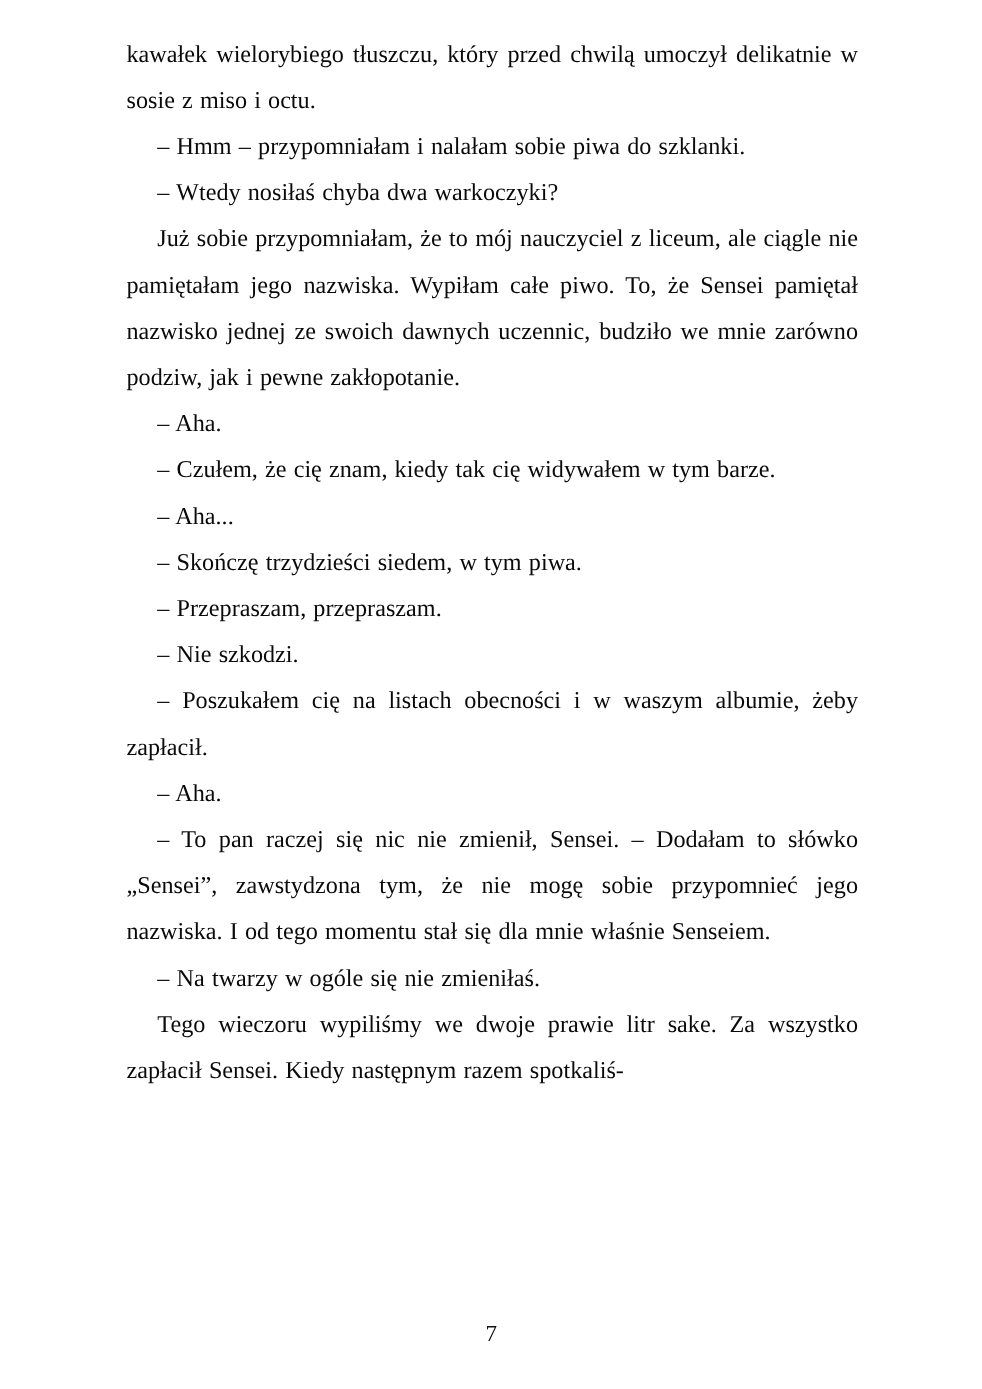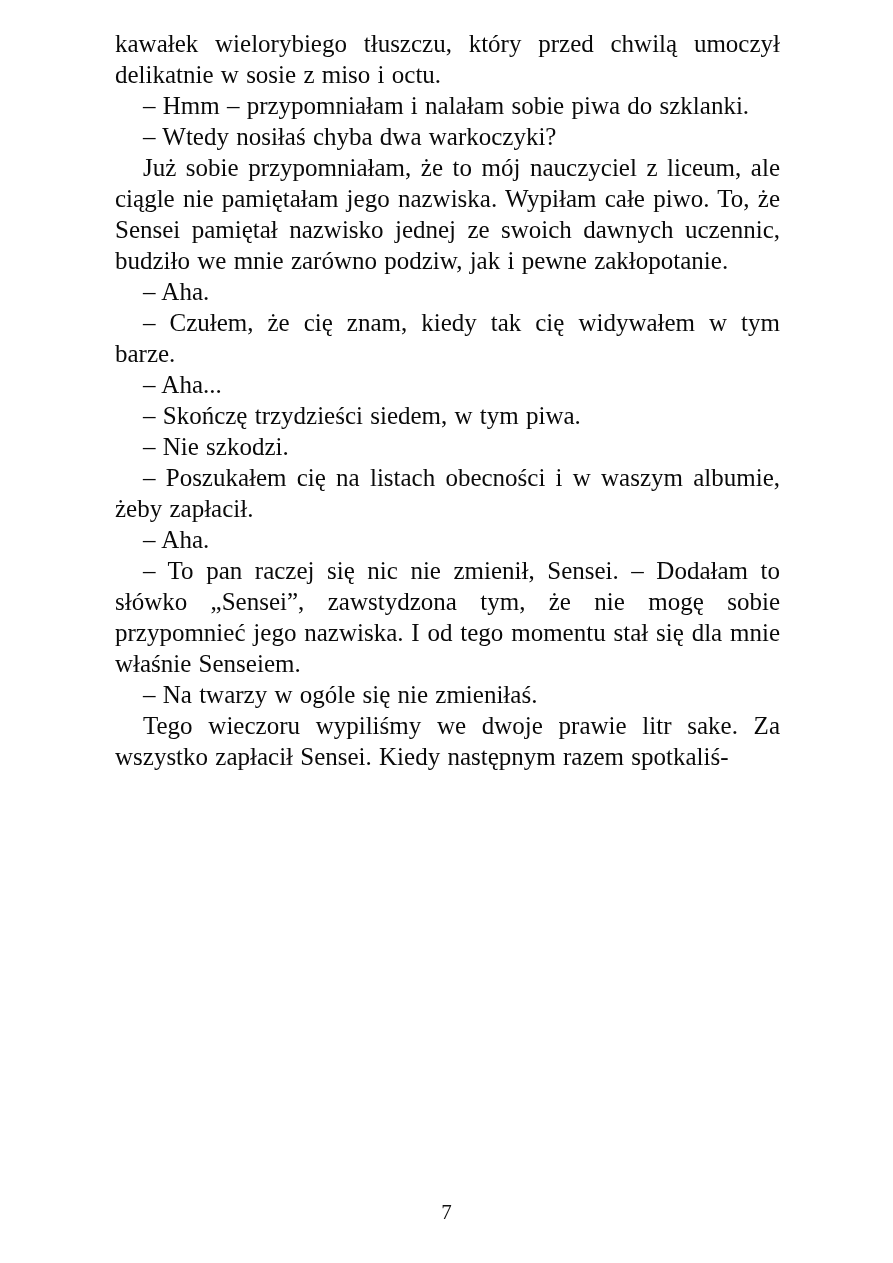--- a/index.html
+++ b/index.html
@@ -22,22 +22,22 @@
     width: 893px;
     height: 1263px;
     box-sizing: border-box;
     padding: 28px 113px 0 115px;
   }
   .text-block {
     width: 100%;
   }
   .para {
     margin: 0;
-    font-size: 25px;
-    line-height: 31px;
+    font-size: 22px;
+    line-height: 42px;
     text-align: justify;
     text-indent: 28px;
     word-spacing: 1px;
   }
   .para.no-indent {
     text-indent: 0;
   }
   .page-number {
     position: absolute;
     bottom: 38px;
@@ -54,20 +54,21 @@
 <div class="page">
   <div class="text-block">
     <p class="para no-indent">kawałek wielorybiego tłuszczu, który przed chwilą umoczył delikatnie w sosie z miso i octu.</p>
     <p class="para">– Hmm – przypomniałam i nalałam sobie piwa do szklanki.</p>
     <p class="para">– Wtedy nosiłaś chyba dwa warkoczyki?</p>
     <p class="para">Już sobie przypomniałam, że to mój nauczyciel z liceum, ale ciągle nie pamiętałam jego nazwiska. Wypiłam całe piwo. To, że Sensei pamiętał nazwisko jednej ze swoich dawnych uczennic, budziło we mnie zarówno podziw, jak i pewne zakłopotanie.</p>
     <p class="para">– Aha.</p>
     <p class="para">– Czułem, że cię znam, kiedy tak cię widywałem w tym barze.</p>
     <p class="para">– Aha...</p>
     <p class="para">– Skończę trzydzieści siedem, w tym piwa.</p>
+    <p class="para">– Przepraszam, przepraszam.</p>
     <p class="para">– Nie szkodzi.</p>
     <p class="para">– Poszukałem cię na listach obecności i w waszym albumie, żeby zapłacił.</p>
     <p class="para">– Aha.</p>
     <p class="para">– To pan raczej się nic nie zmienił, Sensei. – Dodałam to słówko „Sensei”, zawstydzona tym, że nie mogę sobie przypomnieć jego nazwiska. I od tego momentu stał się dla mnie właśnie Senseiem.</p>
     <p class="para">– Na twarzy w ogóle się nie zmieniłaś.</p>
     <p class="para">Tego wieczoru wypiliśmy we dwoje prawie litr sake. Za wszystko zapłacił Sensei. Kiedy następnym razem spotkaliś-</p>
   </div>
   <div class="page-number">7</div>
 </div>
 

